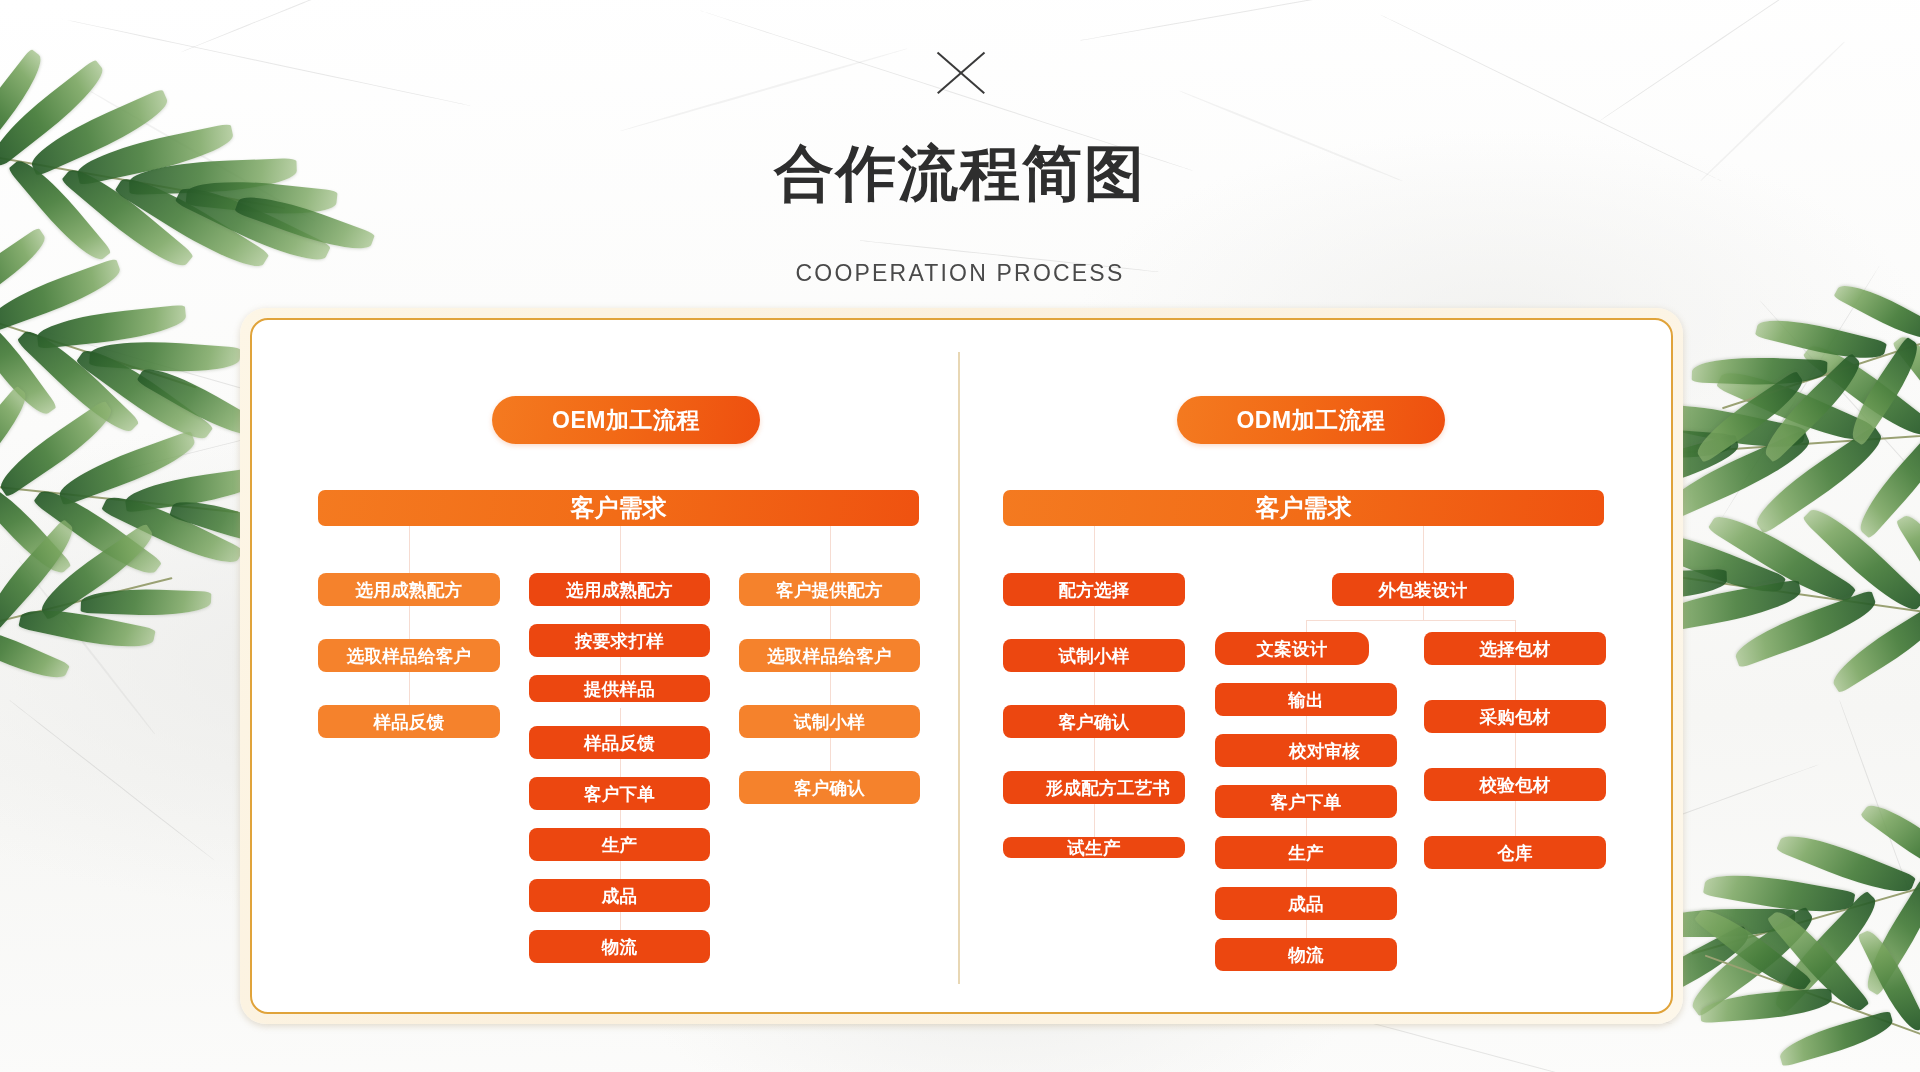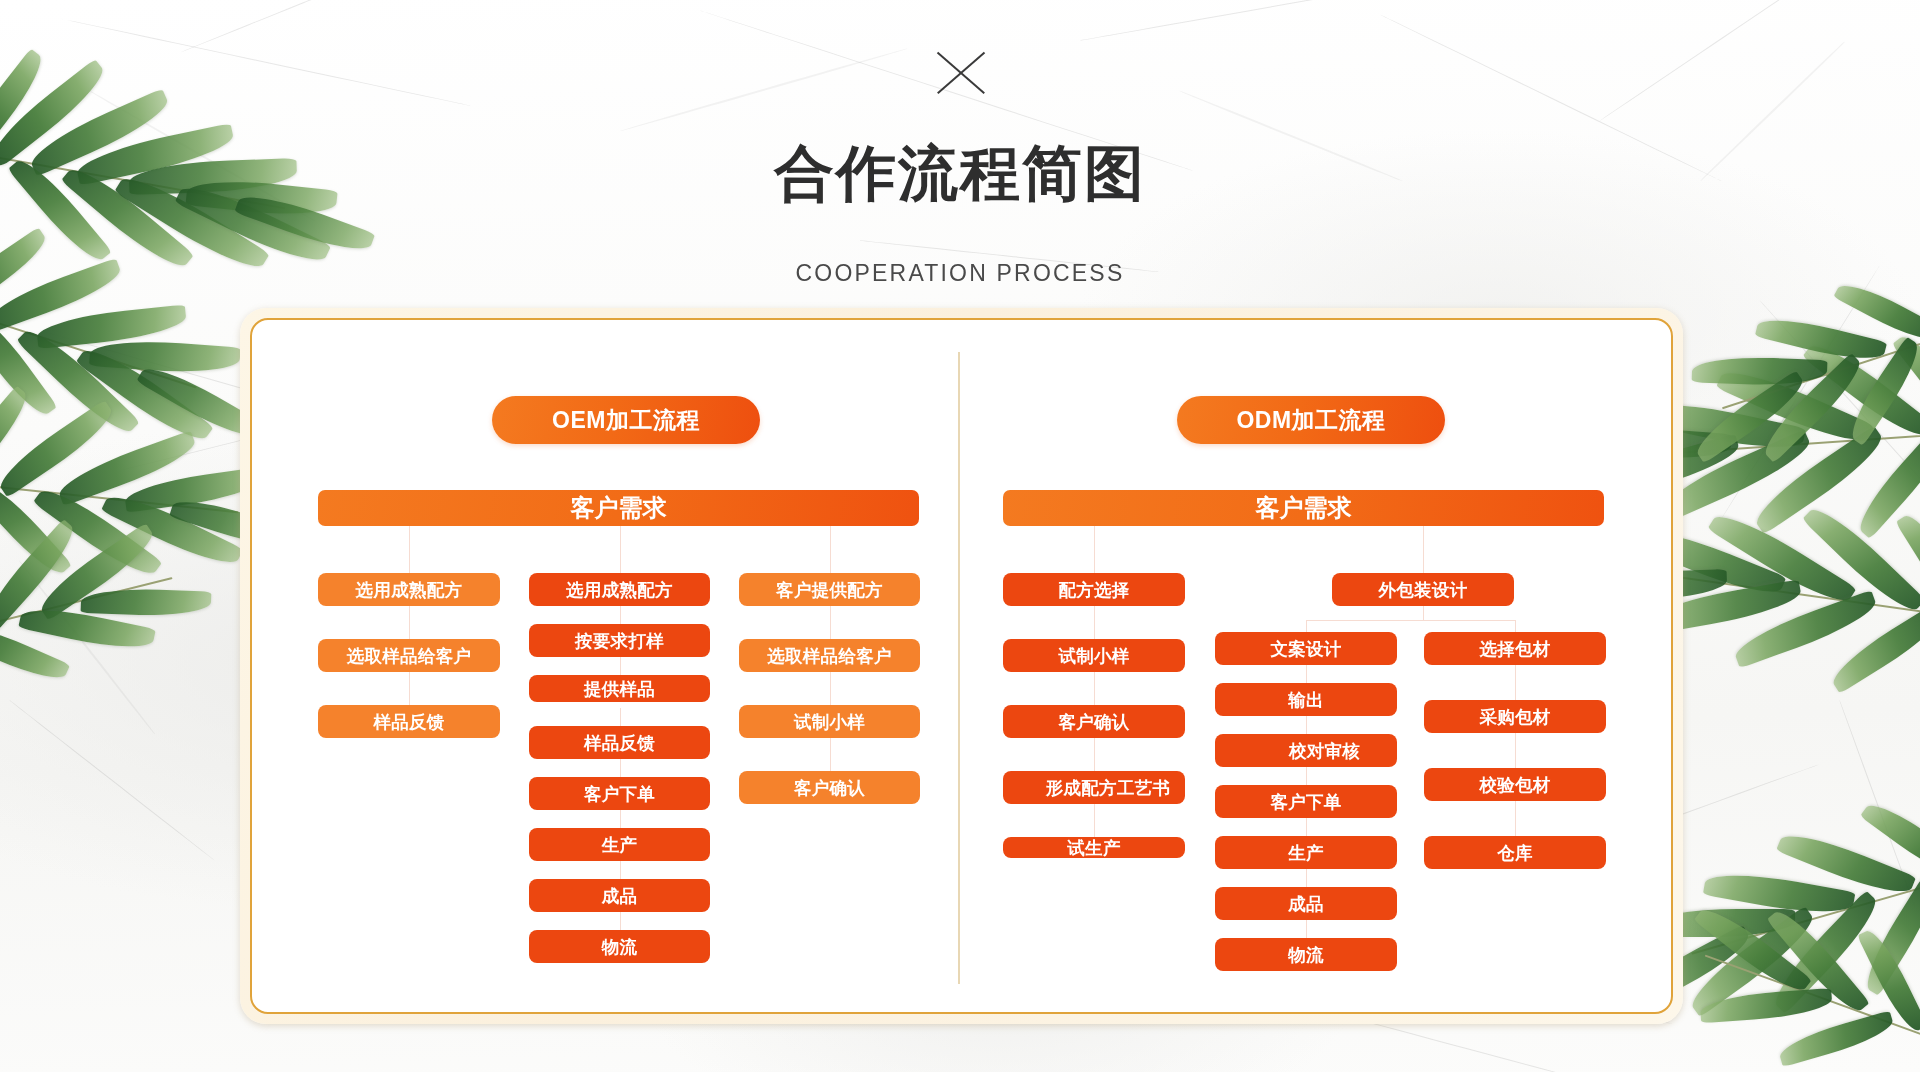--- a/index.html
+++ b/index.html
@@ -280,21 +280,21 @@
     <div class="conn v" style="left: 1515px; top: 620px; height: 12px;"></div>
     <div class="node deep" style="left: 1003px; top: 573px; width: 182px; height: 33px;">配方选择</div>
     <div class="conn v" style="left: 1094px; top: 606px; height: 33px;"></div>
     <div class="node deep" style="left: 1003px; top: 639px; width: 182px; height: 33px;">试制小样</div>
     <div class="conn v" style="left: 1094px; top: 672px; height: 33px;"></div>
     <div class="node deep" style="left: 1003px; top: 705px; width: 182px; height: 33px;">客户确认</div>
     <div class="conn v" style="left: 1094px; top: 738px; height: 33px;"></div>
     <div class="node deep" style="left: 1003px; top: 771px; width: 182px; height: 33px; padding-left: 28px;">形成配方工艺书</div>
     <div class="conn v" style="left: 1094px; top: 804px; height: 33px;"></div>
     <div class="node deep" style="left: 1003px; top: 837px; width: 182px; height: 21px;">试生产</div>
-    <div class="node deep" style="left: 1215px; top: 632px; width: 182px; height: 33px;">文案设计</div>
+    <div class="node deep" style="left: 1215px; top: 632px; width: 154px; height: 33px; border-radius: 13px;">文案设计</div>
     <div class="conn v" style="left: 1306px; top: 665px; height: 18px;"></div>
     <div class="node deep" style="left: 1215px; top: 683px; width: 182px; height: 33px;">输出</div>
     <div class="conn v" style="left: 1306px; top: 716px; height: 18px;"></div>
     <div class="node deep" style="left: 1215px; top: 734px; width: 182px; height: 33px; padding-left: 37px;">校对审核</div>
     <div class="conn v" style="left: 1306px; top: 767px; height: 18px;"></div>
     <div class="node deep" style="left: 1215px; top: 785px; width: 182px; height: 33px;">客户下单</div>
     <div class="conn v" style="left: 1306px; top: 818px; height: 18px;"></div>
     <div class="node deep" style="left: 1215px; top: 836px; width: 182px; height: 33px;">生产</div>
     <div class="conn v" style="left: 1306px; top: 869px; height: 18px;"></div>
     <div class="node deep" style="left: 1215px; top: 887px; width: 182px; height: 33px;">成品</div>

